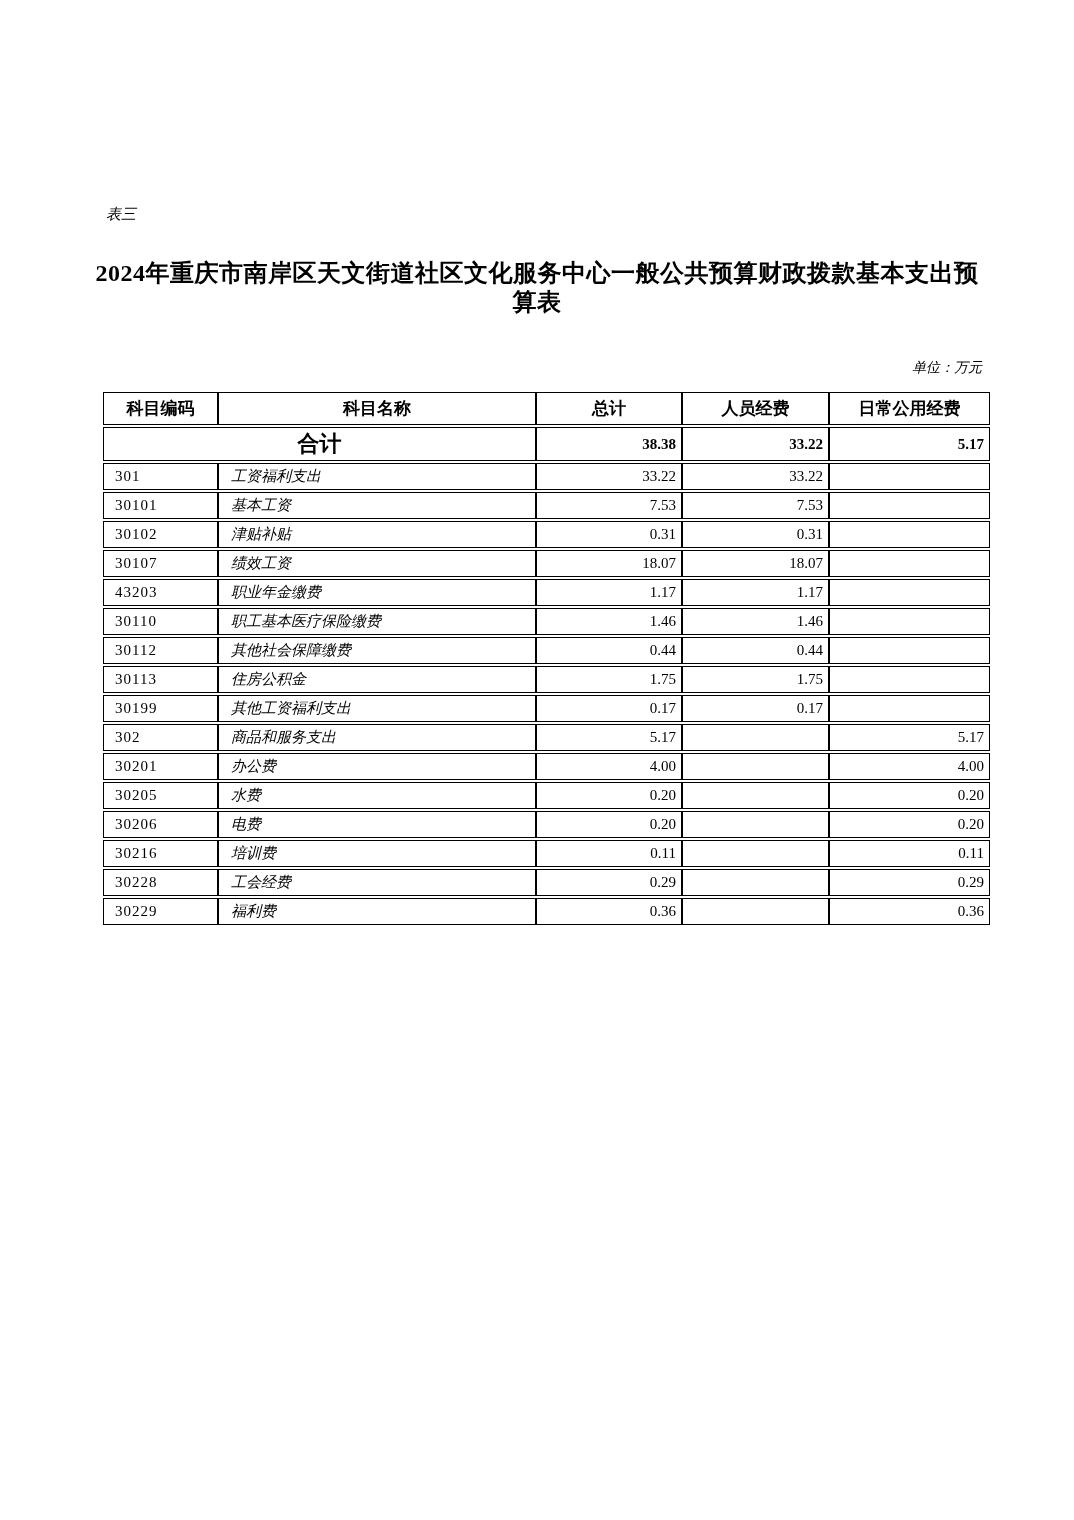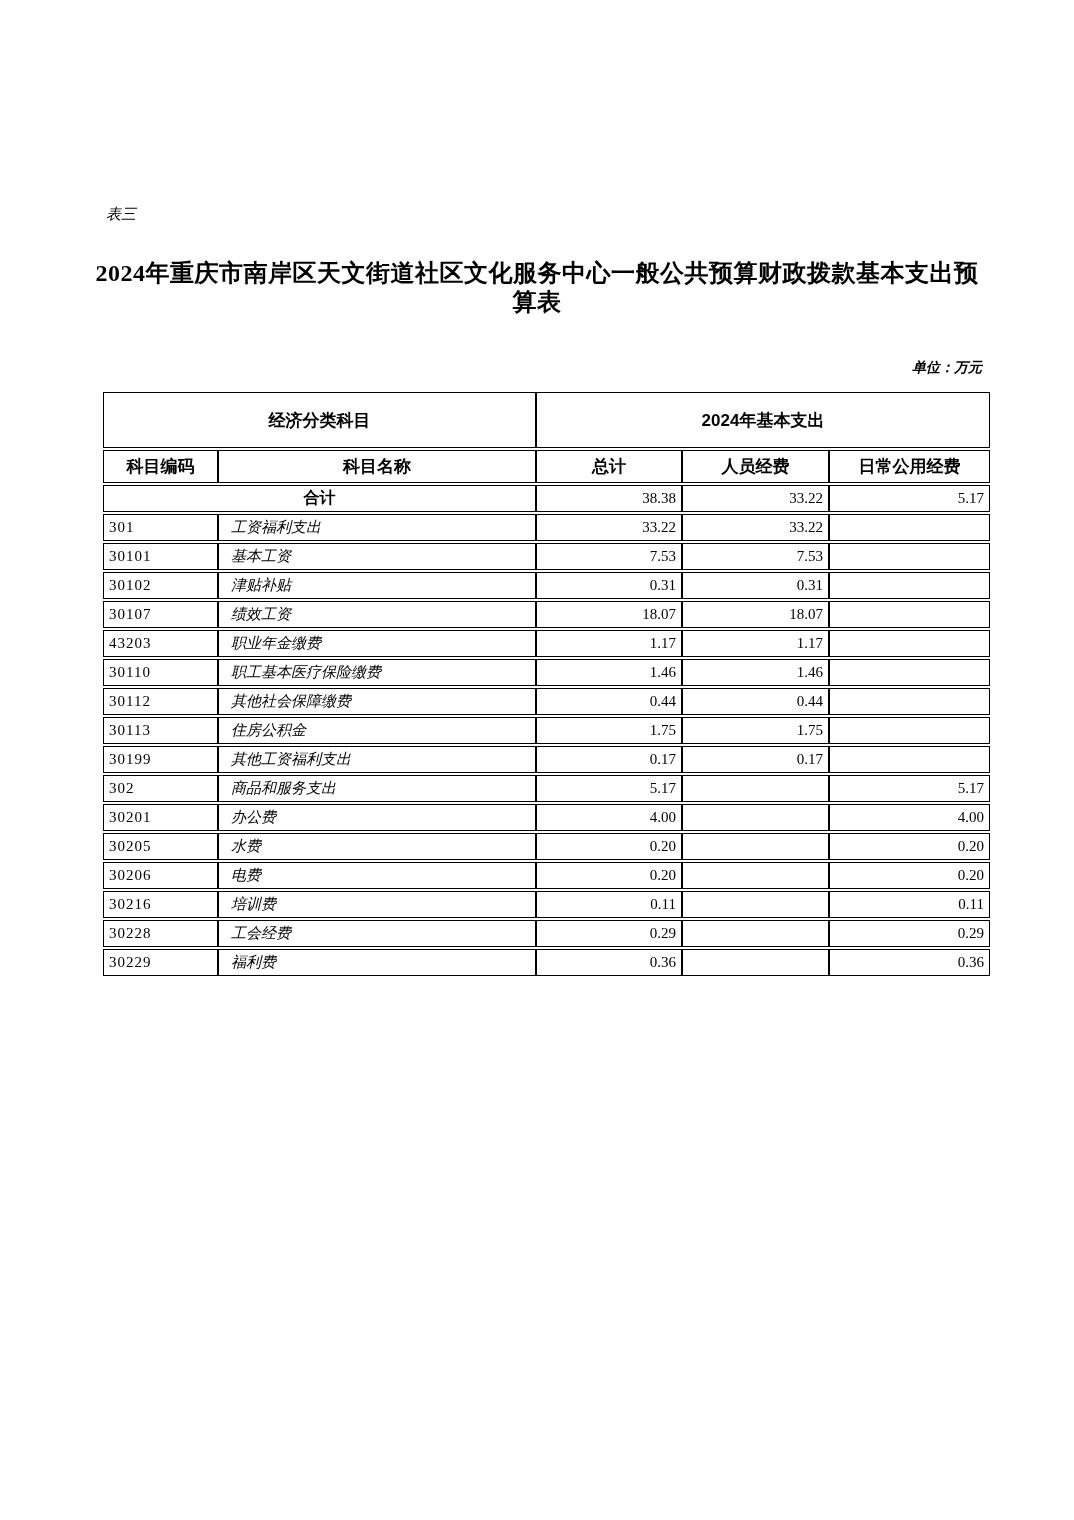--- a/index.html
+++ b/index.html
@@ -36,21 +36,20 @@
     letter-spacing: 0.5px;
   }
 
   .unit-note {
     position: absolute;
     top: 359px;
     right: 92px;
     font-size: 14px;
     font-style: italic;
     font-family: "Liberation Serif", serif;
-    font-weight: bold;
   }
 
   table.budget-table {
     position: absolute;
     top: 390px;
     left: 103px;
     width: 887px;
     table-layout: fixed;
     border-collapse: separate;
     border-spacing: 0 2px;
@@ -74,45 +73,45 @@
     font-family: "Liberation Sans", sans-serif;
     font-size: 17px;
     font-weight: bold;
     text-align: center;
   }
 
   .budget-table tbody td { height: 27px; font-size: 15px; }
 
   td.code {
     text-align: left;
-    padding-left: 5px;
+    padding-left: 11px;
     font-family: "Liberation Serif", serif;
     font-size: 15px;
     letter-spacing: 1px;
   }
   td.name {
     text-align: left;
     padding-left: 12px;
     font-style: italic;
     font-size: 14px;
   }
   td.num {
     text-align: right;
     padding-right: 5px;
     font-family: "Liberation Serif", serif;
   }
 
   tr.total-row td.total-label {
     text-align: center;
     font-family: "Liberation Sans", sans-serif;
-    font-size: 16px;
+    font-size: 22px;
     font-weight: bold;
     font-style: normal;
   }
-  tr.total-row td.num { font-weight: normal; margin-left: 48px; }
+  tr.total-row td.num { font-weight: bold; margin-left: 48px; }
 </style>
 </head>
 <body>
 
 <div class="page">
 
   <div class="table-label">表三</div>
 
   <h1 class="doc-title"><span>2024年重庆市南岸区天文街道社区文化服务中心一般公共预算财政拨款基本支出预</span><br><span>算表</span></h1>
 
@@ -120,24 +119,20 @@
 
   <table class="budget-table">
     <colgroup>
       <col style="width:115px">
       <col style="width:318px">
       <col style="width:146px">
       <col style="width:147px">
       <col style="width:161px">
     </colgroup>
     <thead>
-      <tr class="group-header">
-        <th colspan="2">经济分类科目</th>
-        <th colspan="3">2024年基本支出</th>
-      </tr>
       <tr class="col-header">
         <th>科目编码</th>
         <th>科目名称</th>
         <th>总计</th>
         <th>人员经费</th>
         <th>日常公用经费</th>
       </tr>
     </thead>
     <tbody>
       <tr class="total-row">

